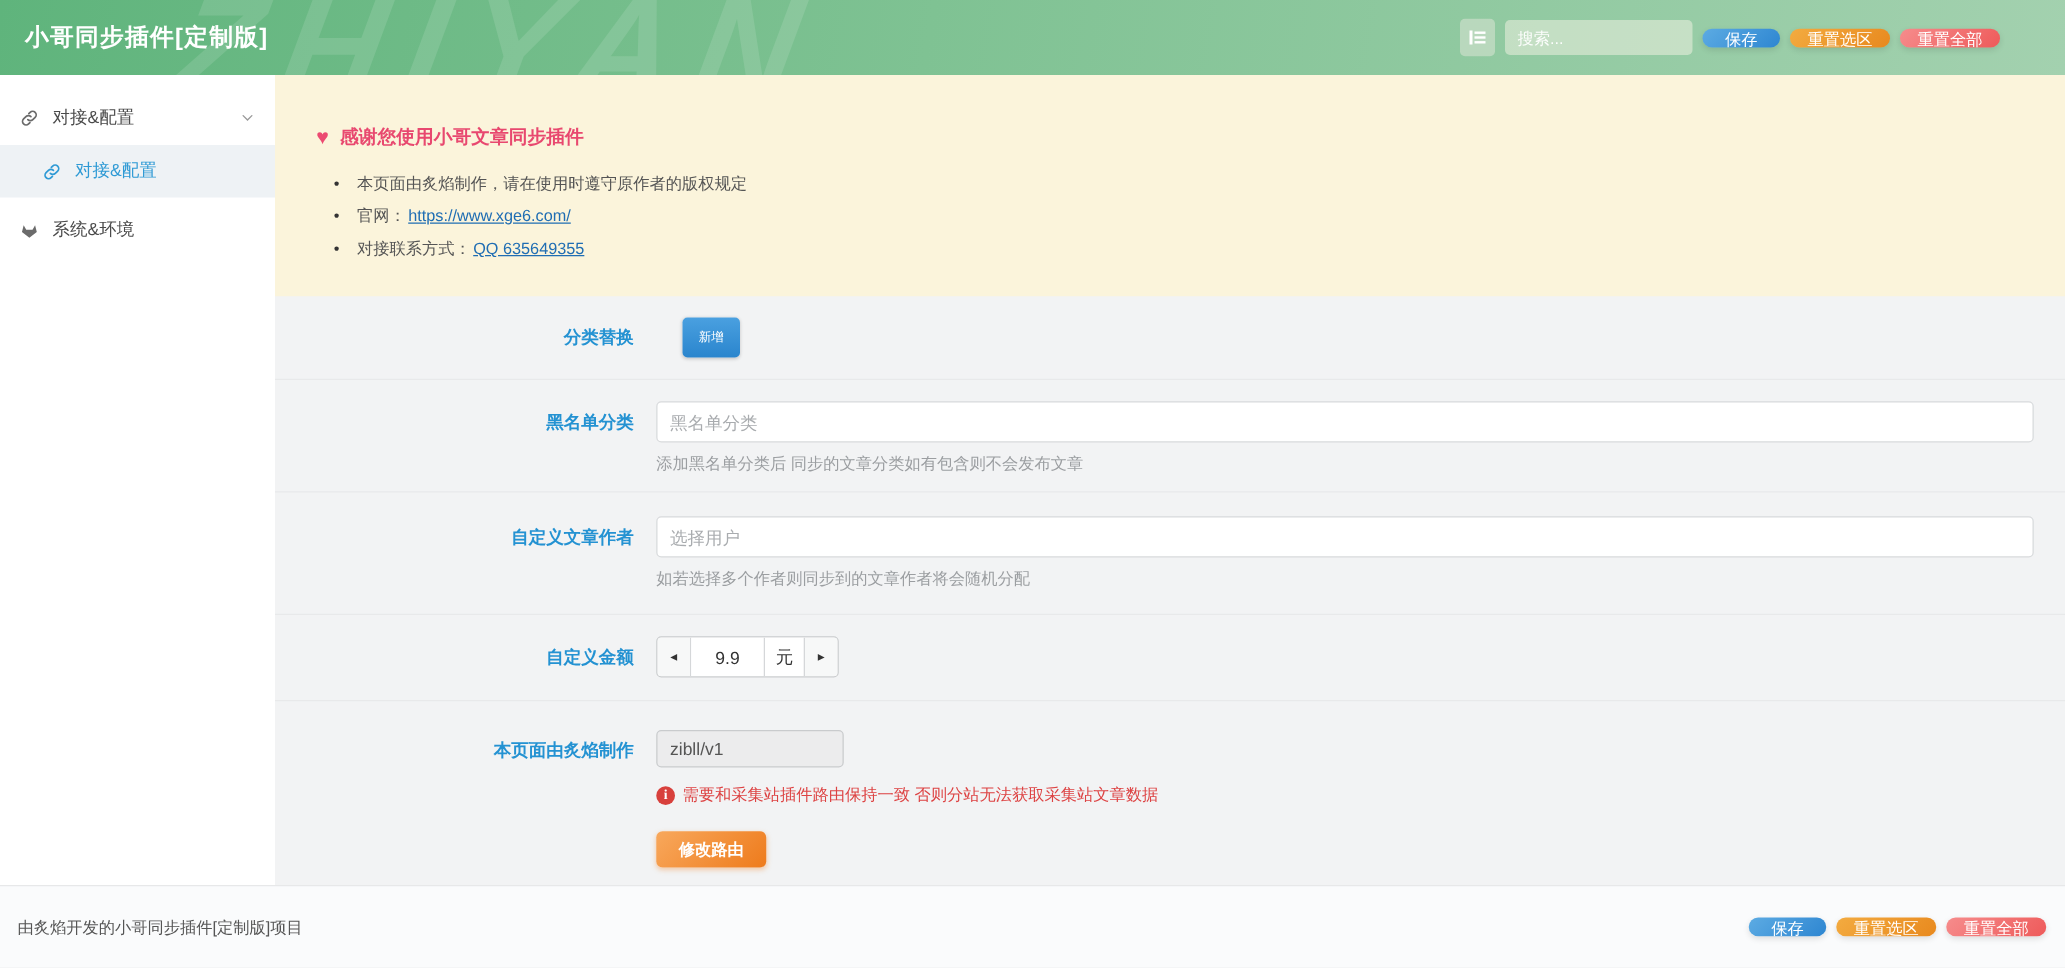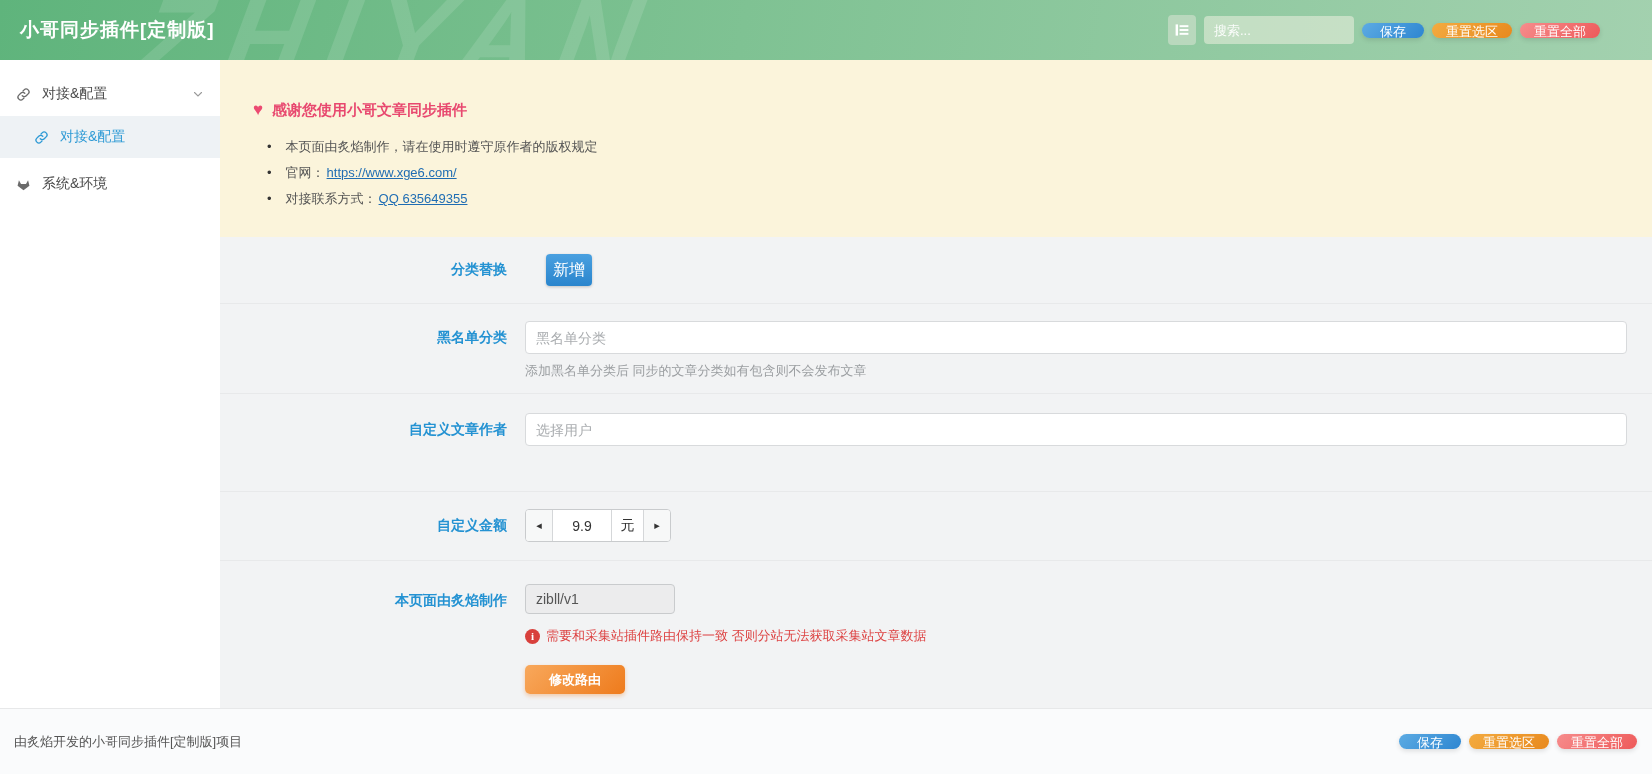--- a/index.html
+++ b/index.html
@@ -56,21 +56,21 @@
 
   
   .form-row { display:flex; border-top:1px solid #e8e9ea; }
   .form-row.first { border-top:none;gap:21px; }
   .row-label { width:305px; flex-shrink:0; text-align:right; padding-right:18px;
     color:#2492d2; font-weight:bold; font-size:14px; }
   .row-control { flex:1; padding-right:25px; }
   .helper { margin-top:8px; font-size:13px; color:#9b9ea1; }
 
   .r1 { height:66px; align-items:center; }
-  .btn-add { width:46px; height:32px; border:none; border-radius:4px; color:#fff; font-size:16px;
+  .btn-add { width:46px; height:32px; border:none; border-radius:4px; color:#fff; font-size:10px;
     background:linear-gradient(180deg,#4aa0e0,#2a85cd); cursor:pointer;
     box-shadow:0 1px 3px rgba(0,0,0,0.2); font-family:inherit; }
 
   .r2 { height:90px; padding-top:17px; }
   .r3 { height:98px; padding-top:19px; }
   .r2 .row-label, .r3 .row-label, .r4 .row-label, .r5 .row-label { line-height:33px; }
   .text-input { width:100%; height:33px; border:1px solid #d8dadc; border-radius:4px;
     background:#fff; padding:0 10px; font-size:14px; color:#555; outline:none; font-family:inherit; }
   .text-input::placeholder { color:#a9acaf; }
 
@@ -87,21 +87,21 @@
     font-size:14px; color:#333; border-left:1px solid #d5d7d9; background:#fff; }
 
   .r5 { height:148px; padding-top:23px; }
   .input-disabled { width:150px; height:30px; border:1px solid #c9cbcd; border-radius:4px;
     background:#ececed; padding:0 10px; font-size:14px; color:#555; outline:none; font-family:inherit; }
   .warning-row { margin-top:13px; display:flex; align-items:center; gap:6px; }
   .warn-icon { width:15px; height:15px; border-radius:50%; background:#d8403c; color:#fff;
     display:inline-flex; align-items:center; justify-content:center; font-size:11px;
     font-weight:bold; font-family:"Liberation Serif",serif; flex-shrink:0; }
   .warning-text { font-size:13px; color:#dd4343; }
-  .btn-route { margin-top:20px; width:100px; height:29px; border:none; border-radius:5px;
+  .btn-route { margin-top:20px; width:88px; height:29px; border:none; border-radius:5px;
     color:#fff; font-size:13px; font-weight:bold; cursor:pointer; font-family:inherit;
     background:linear-gradient(135deg,#f8a85c 0%,#ee7b1c 100%);
     box-shadow:0 2px 4px rgba(238,123,28,0.35); }
 
   
   .footer { height:66px; width:100%; background:#fafbfc; border-top:1px solid #e7e8e9;
     display:flex; align-items:center; padding:0 15px 0 14px; }
   .footer-text { font-size:13px; color:#555; }
   .footer-right { margin-left:auto; display:flex; align-items:center; gap:8px; }
 </style>
@@ -192,20 +192,21 @@
       <div class="row-control">
         <input class="text-input" placeholder="黑名单分类" style="">
         <div class="helper">添加黑名单分类后 同步的文章分类如有包含则不会发布文章</div>
       </div>
     </div>
 
     <div class="form-row r3">
       <div class="row-label">自定义文章作者</div>
       <div class="row-control">
         <input class="text-input" placeholder="选择用户" style="">
+        <div class="helper">如若选择多个作者则同步到的文章作者将会随机分配</div>
       </div>
     </div>
 
     <div class="form-row r4">
       <div class="row-label">自定义金额</div>
       <div class="row-control">
         <div class="stepper">
           <button class="step-btn left">◂</button>
           <div class="step-val">9.9</div>
           <div class="step-unit">元</div>

